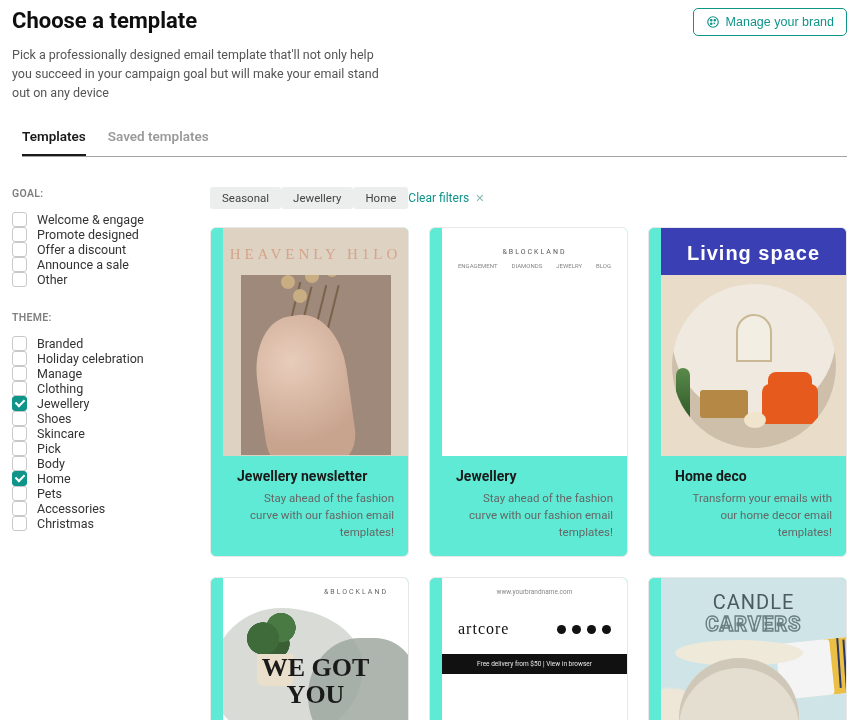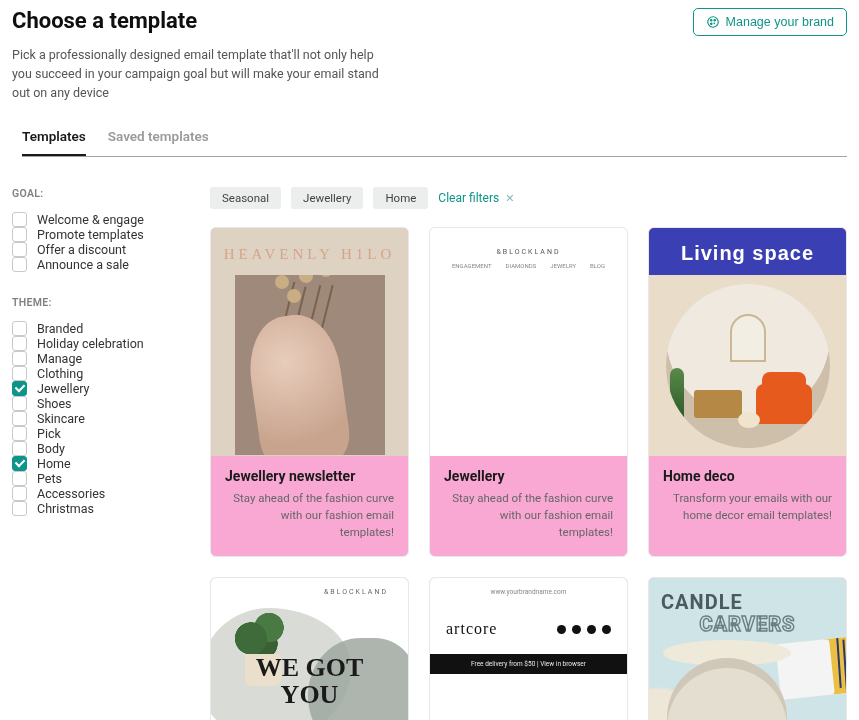--- a/index.html
+++ b/index.html
@@ -16,26 +16,26 @@
 .body-row { display: flex; gap: 28px; margin-top: 30px; }
 .sidebar { width: 170px; flex-shrink: 0; }
 .section-label { font-size: 10.5px; font-weight: 600; color: #808080; letter-spacing: 0.3px; margin-bottom: 12px; }
 .filter-list { display: flex; flex-direction: column; margin-bottom: 24px; }
 .filter-item { display: flex; align-items: center; gap: 10px; cursor: pointer; }
 .cbx { width: 15px; height: 15px; border: 1.3px solid #c9c9c9; border-radius: 3px; display: inline-flex; align-items: center; justify-content: center; background: #fff; flex-shrink: 0; }
 .cbx.checked { background: #0e9488; border-color: #0e9488; }
 .cbx.checked::after { content: ""; width: 4px; height: 7px; border: solid #fff; border-width: 0 2px 2px 0; transform: rotate(45deg) translate(-1px,-1px); }
 .filter-label { font-size: 12.5px; color: #333; }
 .main { flex: 1; }
-.chips-row { display: flex; align-items: center; gap: 10px; margin-bottom: 18px; flex-wrap: wrap; }
+.chips-row { display: flex; align-items: center; margin-bottom: 18px; flex-wrap: wrap; }
 .chip { background: #eceded; border-radius: 3px; font-size: 11.5px; color: #444; padding: 4px 12px; cursor: pointer; }
 .clear-filters { display: inline-flex; align-items: flex-end; gap: 6px; font-size: 12px; color: #0e9488; cursor: pointer; }
 .clear-filters .x { font-size: 11px; color: #85b8b2; }
 .grid { display: grid; grid-template-columns: repeat(3, 1fr); gap: 20px; }
-.card { border: 1px solid #e8e8e8; border-radius: 6px; overflow: hidden; background: #f9a8d4; cursor: pointer; }
+.card { border: 1px solid #e8e8e8; border-radius: 6px; overflow: hidden; background: #5eead4; cursor: pointer; padding-left: 12px; }
 .thumb { height: 228px; position: relative; overflow: hidden; }
 .card-body { padding: 12px 14px 16px; }
 .card-title { font-size: 14px; font-weight: 700; color: #1a1a1a; margin-bottom: 6px; }
 .card-desc { font-size: 11.5px; color: #666; line-height: 1.45; text-align: right; }
 
 
 .t1 { background: #ded2c2; display:flex; flex-direction:column; align-items:center; }
 .t1 .brand { font-family: Georgia, serif; letter-spacing: 4px; font-size: 15px; color: #d6a38a; margin-top: 18px; font-weight: 400; }
 .t1 .img { width: 150px; height: 180px; background: #9e897a; margin-top: 12px; position: relative; overflow:hidden; }
 .t1 .hand { position:absolute; left:18px; bottom:-10px; width:90px; height:150px; background: radial-gradient(circle at 40% 30%, #e8cdbb, #c8a48e 70%); border-radius: 40px 40px 20px 20px / 60px 60px 30px 30px; transform: rotate(-8deg); }
@@ -83,21 +83,21 @@
 .t5 { background:#fff; position:relative; display:flex; flex-direction:column; }
 .t5 .url { text-align:center; font-size:6.5px; color:#888; padding:10px 0 14px; }
 .t5 .row { display:flex; justify-content:space-between; align-items:center; padding: 10px 16px; }
 .t5 .logo { font-family: Georgia, serif; font-size:16px; letter-spacing:1px; color:#111; }
 .t5 .icons { display:flex; gap:6px; }
 .t5 .icons span { width:9px; height:9px; background:#111; border-radius:50%; display:inline-block; }
 .t5 .bar { background:#111; color:#e8e8e8; font-size:6.5px; text-align:center; padding:6px 0; margin-top:6px; }
 
 
 .t6 { background:#cee4e7; position:relative; overflow:hidden; }
-.t6 .title1 { position:absolute; top:12px; width:100%; font-size:20px; font-weight:700; color:#4a5c5e; letter-spacing:1px;margin-left:12px; }
+.t6 .title1 { position:absolute; top:12px; width:100%; text-align:center; font-size:20px; font-weight:400; color:#4a5c5e; letter-spacing:1px; }
 .t6 .title2 { position:absolute; top:34px; width:100%; text-align:center; font-size:20px; font-weight:800; color:transparent; -webkit-text-stroke: 1.4px #6a7f81; letter-spacing:1px; }
 .t6 .candle { position:absolute; bottom:-30px; left:18px; width:120px; height:120px; background:#e4ded0; border-radius:50%; box-shadow: inset 0 10px 0 #cfc8b8; }
 .t6 .lid { position:absolute; bottom:82px; left:14px; width:128px; height:26px; background:#efe9da; border-radius:50%; }
 .t6 .matchbox { position:absolute; top:62px; right:-12px; width:80px; height:56px; background:#f4f4f4; border-radius:4px; transform:rotate(-6deg); box-shadow: inset -26px 0 0 #eabf43; }
 .t6 .matches { position:absolute; top:60px; right:6px; width:2px; height:50px; background:#2b3a6a; transform:rotate(-4deg); box-shadow: 6px 2px 0 #2b3a6a, 12px 4px 0 #2b3a6a, 18px 6px 0 #2b3a6a, 24px 8px 0 #2b3a6a; }
 .t6 .towel { position:absolute; bottom:-20px; left:-30px; width:80px; height:80px; background:#eee7d8; border-radius:50%; filter: blur(1px); }
 </style>
 </head>
 <body>
 
@@ -128,29 +128,33 @@
 
     <aside class="sidebar">
       <div class="section-label">GOAL:</div>
       <div class="filter-list">
         <label class="filter-item">
             <span class="cbx"></span>
             <span class="filter-label">Welcome &amp; engage</span>
           </label>
         <label class="filter-item">
             <span class="cbx"></span>
-            <span class="filter-label">Promote templates</span>
+            <span class="filter-label">Promote designed</span>
           </label>
         <label class="filter-item">
             <span class="cbx"></span>
             <span class="filter-label">Offer a discount</span>
           </label>
         <label class="filter-item">
             <span class="cbx"></span>
             <span class="filter-label">Announce a sale</span>
+          </label>
+        <label class="filter-item">
+            <span class="cbx"></span>
+            <span class="filter-label">Other</span>
           </label>
       </div>
 
       <div class="section-label">THEME:</div>
       <div class="filter-list">
         <label class="filter-item">
             <span class="cbx"></span>
             <span class="filter-label">Branded</span>
           </label>
         <label class="filter-item">

